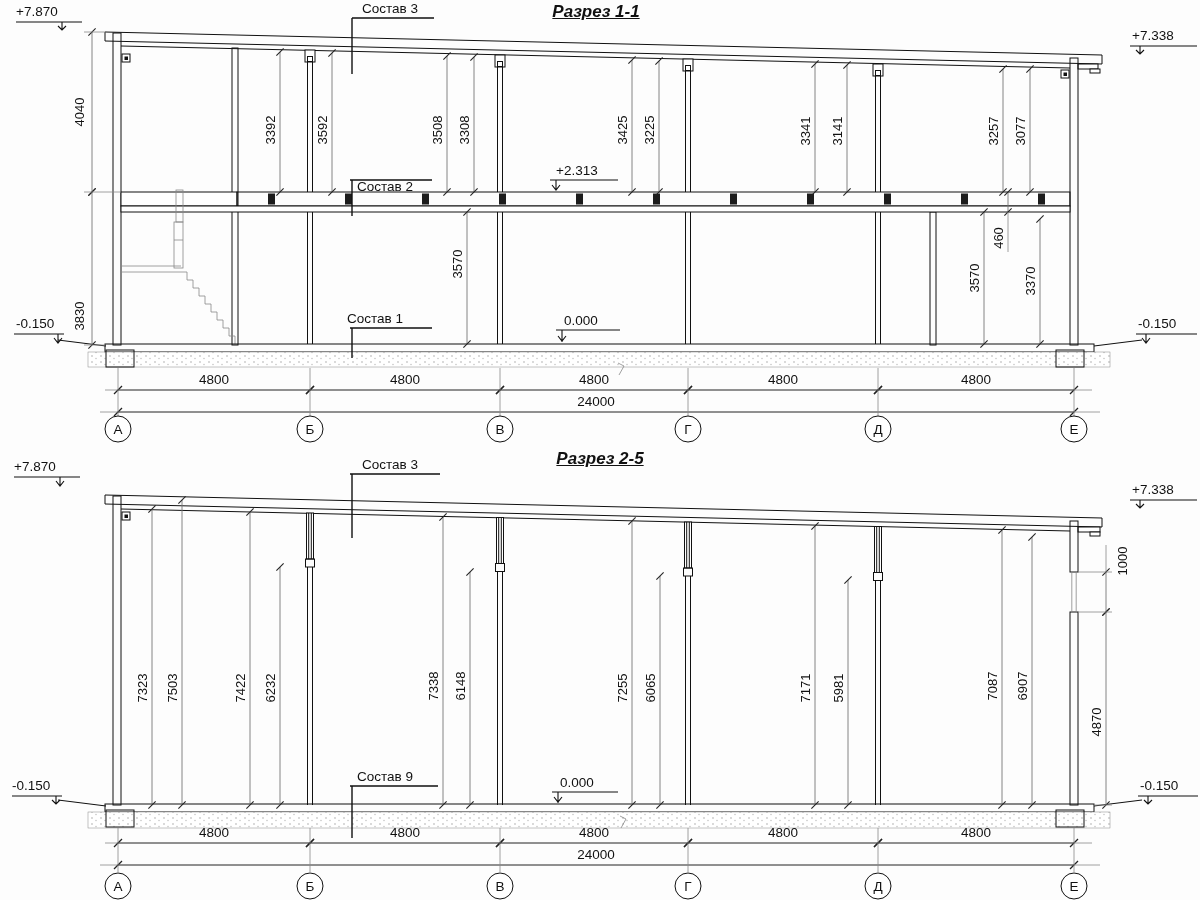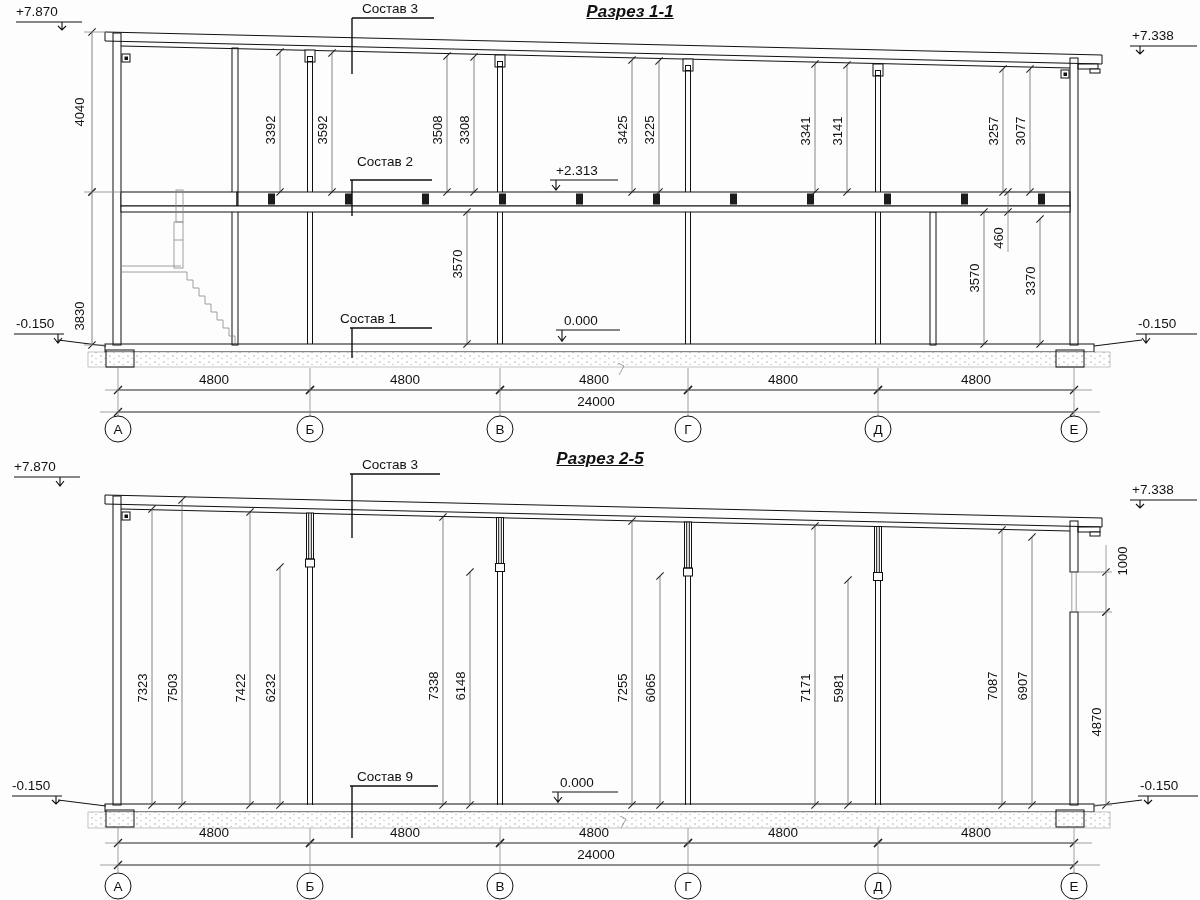--- a/index.html
+++ b/index.html
@@ -287,30 +287,30 @@
   <path d="M1130,500 H1197 M1140,500 v8 M1136,504 l4,4 l4,-4" class="mk"></path>
   <path d="M12,796 H62 M56,796 v8 M52,800 l4,4 l4,-4" class="mk"></path>
   <path d="M1138,796 H1198 M1148,796 v8 M1144,800 l4,4 l4,-4" class="mk"></path>
   <path d="M552,792 H618 M558,792 v11 M554,797 l4,5 l4,-5" class="mk"></path>
 
   <path d="M350,474 H440 M352,474 V538" class="ld"></path>
   <path d="M350,786 H438 M352,786 V838" class="ld"></path>
 </g>
 </svg>
 
-<div class="lab title" style="left:596px;top:2px;margin-left:34px;">Разрез 1-1</div>
+<div class="lab title" style="left:596px;top:2px;">Разрез 1-1</div>
 <div class="lab elev" style="left:16px;top:4px;">+7.870</div>
 <div class="lab elev" style="left:1132px;top:28px;">+7.338</div>
 <div class="lab elev" style="left:16px;top:316px;">-0.150</div>
 <div class="lab elev" style="left:1138px;top:316px;">-0.150</div>
 <div class="lab elev" style="left:556px;top:163px;">+2.313</div>
 <div class="lab elev" style="left:564px;top:313px;">0.000</div>
 <div class="lab lbl" style="left:362px;top:1px;">Состав 3</div>
-<div class="lab lbl" style="left:357px;top:154px;">Состав 2</div>
-<div class="lab lbl" style="left:340px;top:311px;">Состав 1</div>
+<div class="lab lbl" style="left:357px;top:179px;">Состав 2</div>
+<div class="lab lbl" style="left:347px;top:311px;">Состав 1</div>
 <div class="lab vdim" style="left:79px;top:112px;">4040</div>
 <div class="lab vdim" style="left:79px;top:316px;">3830</div>
 <div class="lab vdim" style="left:270px;top:130px;">3392</div>
 <div class="lab vdim" style="left:322px;top:130px;">3592</div>
 <div class="lab vdim" style="left:437px;top:130px;">3508</div>
 <div class="lab vdim" style="left:464px;top:130px;">3308</div>
 <div class="lab vdim" style="left:622px;top:130px;">3425</div>
 <div class="lab vdim" style="left:649px;top:130px;">3225</div>
 <div class="lab vdim" style="left:805px;top:131px;">3341</div>
 <div class="lab vdim" style="left:837px;top:131px;">3141</div>

